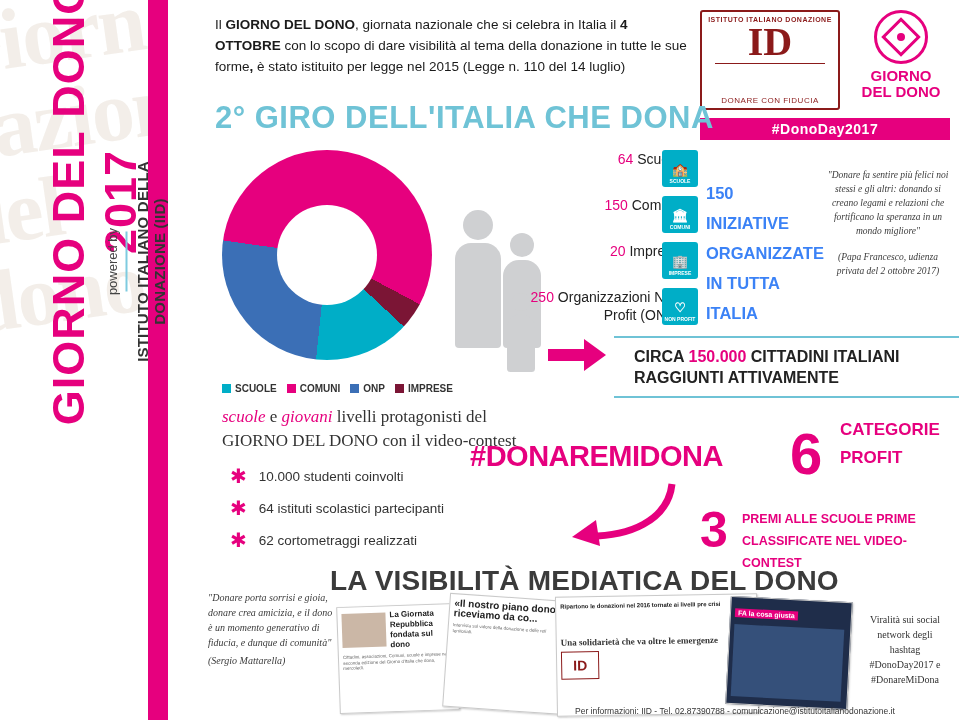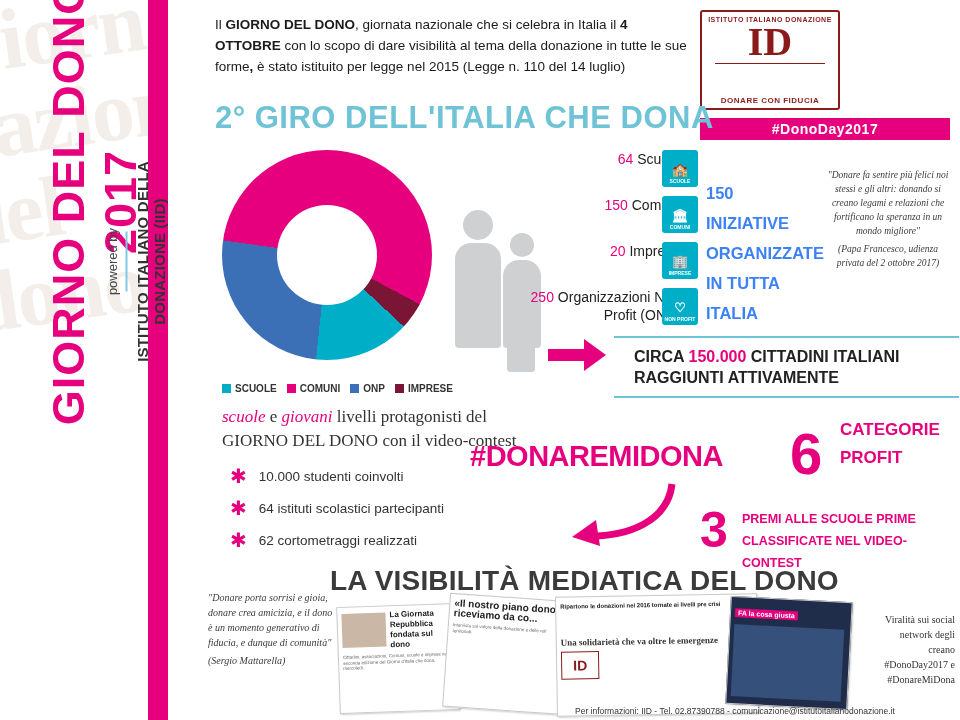--- a/index.html
+++ b/index.html
@@ -52,21 +52,21 @@
     position:absolute;left:700px;top:10px;width:250px;height:110px;
   }
   #iid-logo{
     position:absolute;left:0;top:0;width:140px;height:100px;
     border:2px solid #8b1a1a;border-radius:3px;background:#fff;
     text-align:center;box-sizing:border-box;
   }
   #iid-logo .top{font-size:7px;color:#8b1a1a;letter-spacing:.5px;margin-top:4px;font-weight:bold;}
   #iid-logo .big{font-size:40px;color:#8b1a1a;font-weight:bold;line-height:38px;font-family:"Liberation Serif",serif;}
   #iid-logo .rule{width:110px;height:1px;background:#8b1a1a;margin:2px auto;}
-  #iid-logo .bot{font-size:8px;color:#8b1a1a;letter-spacing:.5px;font-weight:bold;margin-top:32px;}
+  #iid-logo .bot{font-size:8px;color:#8b1a1a;letter-spacing:.5px;font-weight:normal;margin-top:32px;}
   #gdd-logo{
     position:absolute;left:152px;top:0;width:98px;height:100px;text-align:center;
   }
   #gdd-logo .mark{
     width:54px;height:54px;margin:0 auto;border:3px solid #e6007e;border-radius:50%;
     position:relative;box-sizing:border-box;
   }
   #gdd-logo .mark:before{
     content:"";position:absolute;left:10px;top:10px;width:28px;height:28px;
     border:3px solid #e6007e;transform:rotate(45deg);box-sizing:border-box;
@@ -193,21 +193,21 @@
   
   #clips{position:absolute;left:338px;top:595px;width:520px;height:118px;}
   .clip{position:absolute;background:#fff;border:1px solid #c9c9c9;overflow:hidden;box-shadow:1px 1px 2px rgba(0,0,0,.2);}
   .clip .hl{font-size:8px;font-weight:bold;color:#222;line-height:10px;}
   .clip .body{font-size:4.5px;color:#666;line-height:5.5px;}
 
   
   #social-note{
     position:absolute;left:855px;top:612px;width:100px;
     font-family:"Liberation Serif", serif;font-size:10px;color:#333;
-    line-height:15px;text-align:right;
+    line-height:15px;text-align:center;
   }
 
   
   #footer{
     position:absolute;left:575px;top:706px;width:385px;
     font-size:8.5px;color:#333;text-align:left;
   }
 </style>
 </head>
 <body>
@@ -228,20 +228,25 @@
   il <b>4 OTTOBRE</b> con lo scopo di dare visibilità al tema della donazione
   in tutte le sue forme<b>,</b> è stato istituito per legge nel 2015 (Legge n. 110 del 14 luglio)
 </div>
 
 <div id="logo-box">
   <div id="iid-logo">
     <div class="top">ISTITUTO ITALIANO DONAZIONE</div>
     <div class="big">ID</div>
     <div class="rule"></div>
     <div class="bot">DONARE CON FIDUCIA</div>
+  </div>
+  <div id="gdd-logo">
+    <div class="mark"></div>
+    <div class="l1">GIORNO</div>
+    <div class="l2">DEL DONO</div>
   </div>
 </div>
 <div id="hashtag-bar">#DonoDay2017</div>
 
 <div id="headline">2° GIRO DELL'ITALIA CHE DONA</div>
 
 <div id="donut-wrap">
   <div id="donut"></div>
 </div>
 <div id="legend">
@@ -304,21 +309,21 @@
 </div>
 
 <div id="iniziative">
   <div>150 INIZIATIVE</div>
   <div>ORGANIZZATE</div>
   <div>IN TUTTA ITALIA</div>
 </div>
 
 <div id="quote-papa">
   <span>"Donare fa sentire più felici noi stessi e gli altri: donando si creano legami e relazioni che fortificano la speranza in un mondo migliore"</span>
-  <div style="margin-top:4px;font-family:Liberation Serif, serif;">(Papa Francesco, udienza privata del 2 ottobre 2017)</div>
+  <div style="margin-top:12px;font-family:Liberation Serif, serif;">(Papa Francesco, udienza privata del 2 ottobre 2017)</div>
 </div>
 
 <div id="arrow1">
   <svg width="60" height="34" viewBox="0 0 60 34">
       <path d="M0 11 H36 V1 L58 17 L36 33 V23 H0 Z" fill="#e6007e"></path>
     </svg>
 </div>
 <div id="cittadini">
   <div>
     <span>CIRCA </span><b>150.000</b><span> CITTADINI ITALIANI</span>
@@ -397,18 +402,18 @@
     <div style="padding:4px;color:#fff;">
       <div style="background:#e6007e;display:inline-block;font-size:7px;font-weight:bold;padding:1px 3px;">FA la cosa giusta</div>
       <div style="width:110px;height:72px;background:#35507a;margin-top:5px;"></div>
     </div>
   </div>
 </div>
 
 <div id="social-note">
   <div>Viralità sui social</div>
   <div>network degli</div>
-  <div>creano</div>
+  <div>hashtag</div>
   <div>#DonoDay2017 e</div>
   <div>#DonareMiDona</div>
 </div>
 
 <div id="footer">Per informazioni: IID - Tel. 02.87390788 - comunicazione@istitutoitalianodonazione.it</div>
 
 </body></html>

